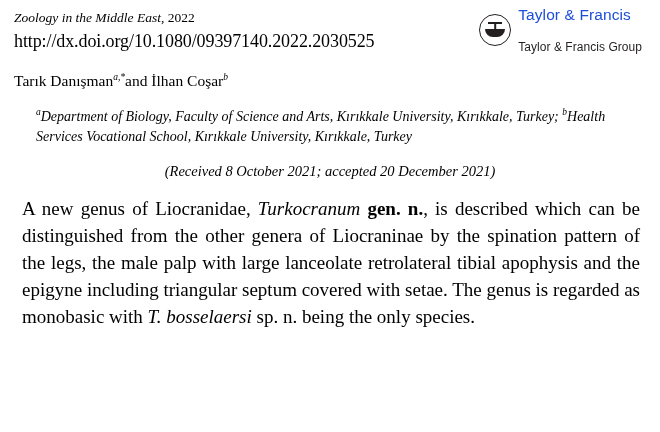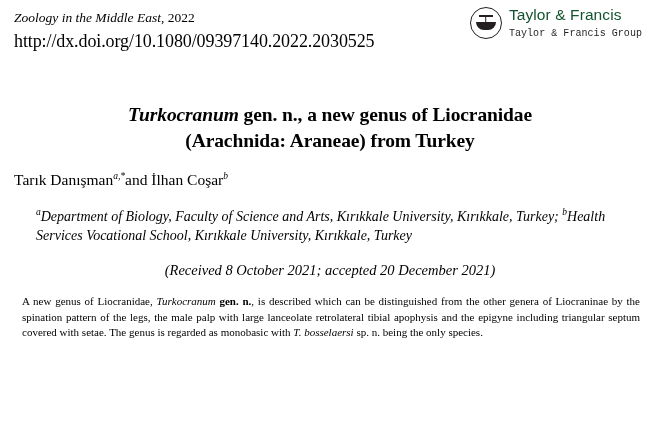--- a/index.html
+++ b/index.html
@@ -86,29 +86,29 @@
     top: 7px;
     height: 1.6px;
     background: #231f20;
   }
   .brand-text {
     line-height: 1.05;
   }
   .brand-name {
     font-family: "Liberation Sans", sans-serif;
     font-size: 15.5px;
-    color: #14532d;
+    color: #1d4ed8;
     letter-spacing: 0.1px;
   }
   .brand-sub {
-    font-family: Liberation Mono, monospace;
-    font-size: 10px;
+    font-family: Liberation Sans, sans-serif;
+    font-size: 12px;
     color: #231f20;
     letter-spacing: 0.05px;
-    margin-top: 6px;
+    margin-top: 18px;
   }
 
   
   .title-block {
     margin-top: 48px;
     text-align: center;
   }
   .title {
     font-size: 19.5px;
     font-weight: bold;
@@ -144,21 +144,21 @@
 
   .received {
     margin-top: 16px;
     text-align: center;
     font-style: italic;
     font-size: 14.5px;
   }
 
   .abstract {
     margin-top: 15px;
-    font-size: 11px;
+    font-size: 19px;
     line-height: 1.43;
     text-align: justify;
     padding: 0 6px 0 8px;
     hyphens: none;
   }
   .abstract .ital {
     font-style: italic;
   }
   .abstract .bold-ital {
     font-weight: bold;
@@ -183,26 +183,20 @@
         <div class="stem"></div>
         <div class="bowl"></div>
       </div>
       <div class="brand-text">
         <div class="brand-name">Taylor &amp; Francis</div>
         <div class="brand-sub">Taylor &amp; Francis Group</div>
       </div>
     </div>
   </div>
 
-  <div class="title-block">
-    <div class="title">
-      <span class="ital">Turkocranum</span><span> gen. n., a new genus of Liocranidae</span><br>
-      <span>(Arachnida: Araneae) from Turkey</span>
-    </div>
-  </div>
 
   <div class="authors">
     <span>Tarık Danışman</span><sup>a,*</sup><span>and </span><span>İlhan Coşar</span><sup>b</sup>
   </div>
 
   <div class="affiliations">
     <sup>a</sup><span>Department of Biology, Faculty of Science and Arts, Kırıkkale University, Kırıkkale, Turkey; </span><sup>b</sup><span>Health Services Vocational School, Kırıkkale University, Kırıkkale, Turkey</span>
   </div>
 
   <div class="received">(Received 8 October 2021; accepted 20 December 2021)</div>

